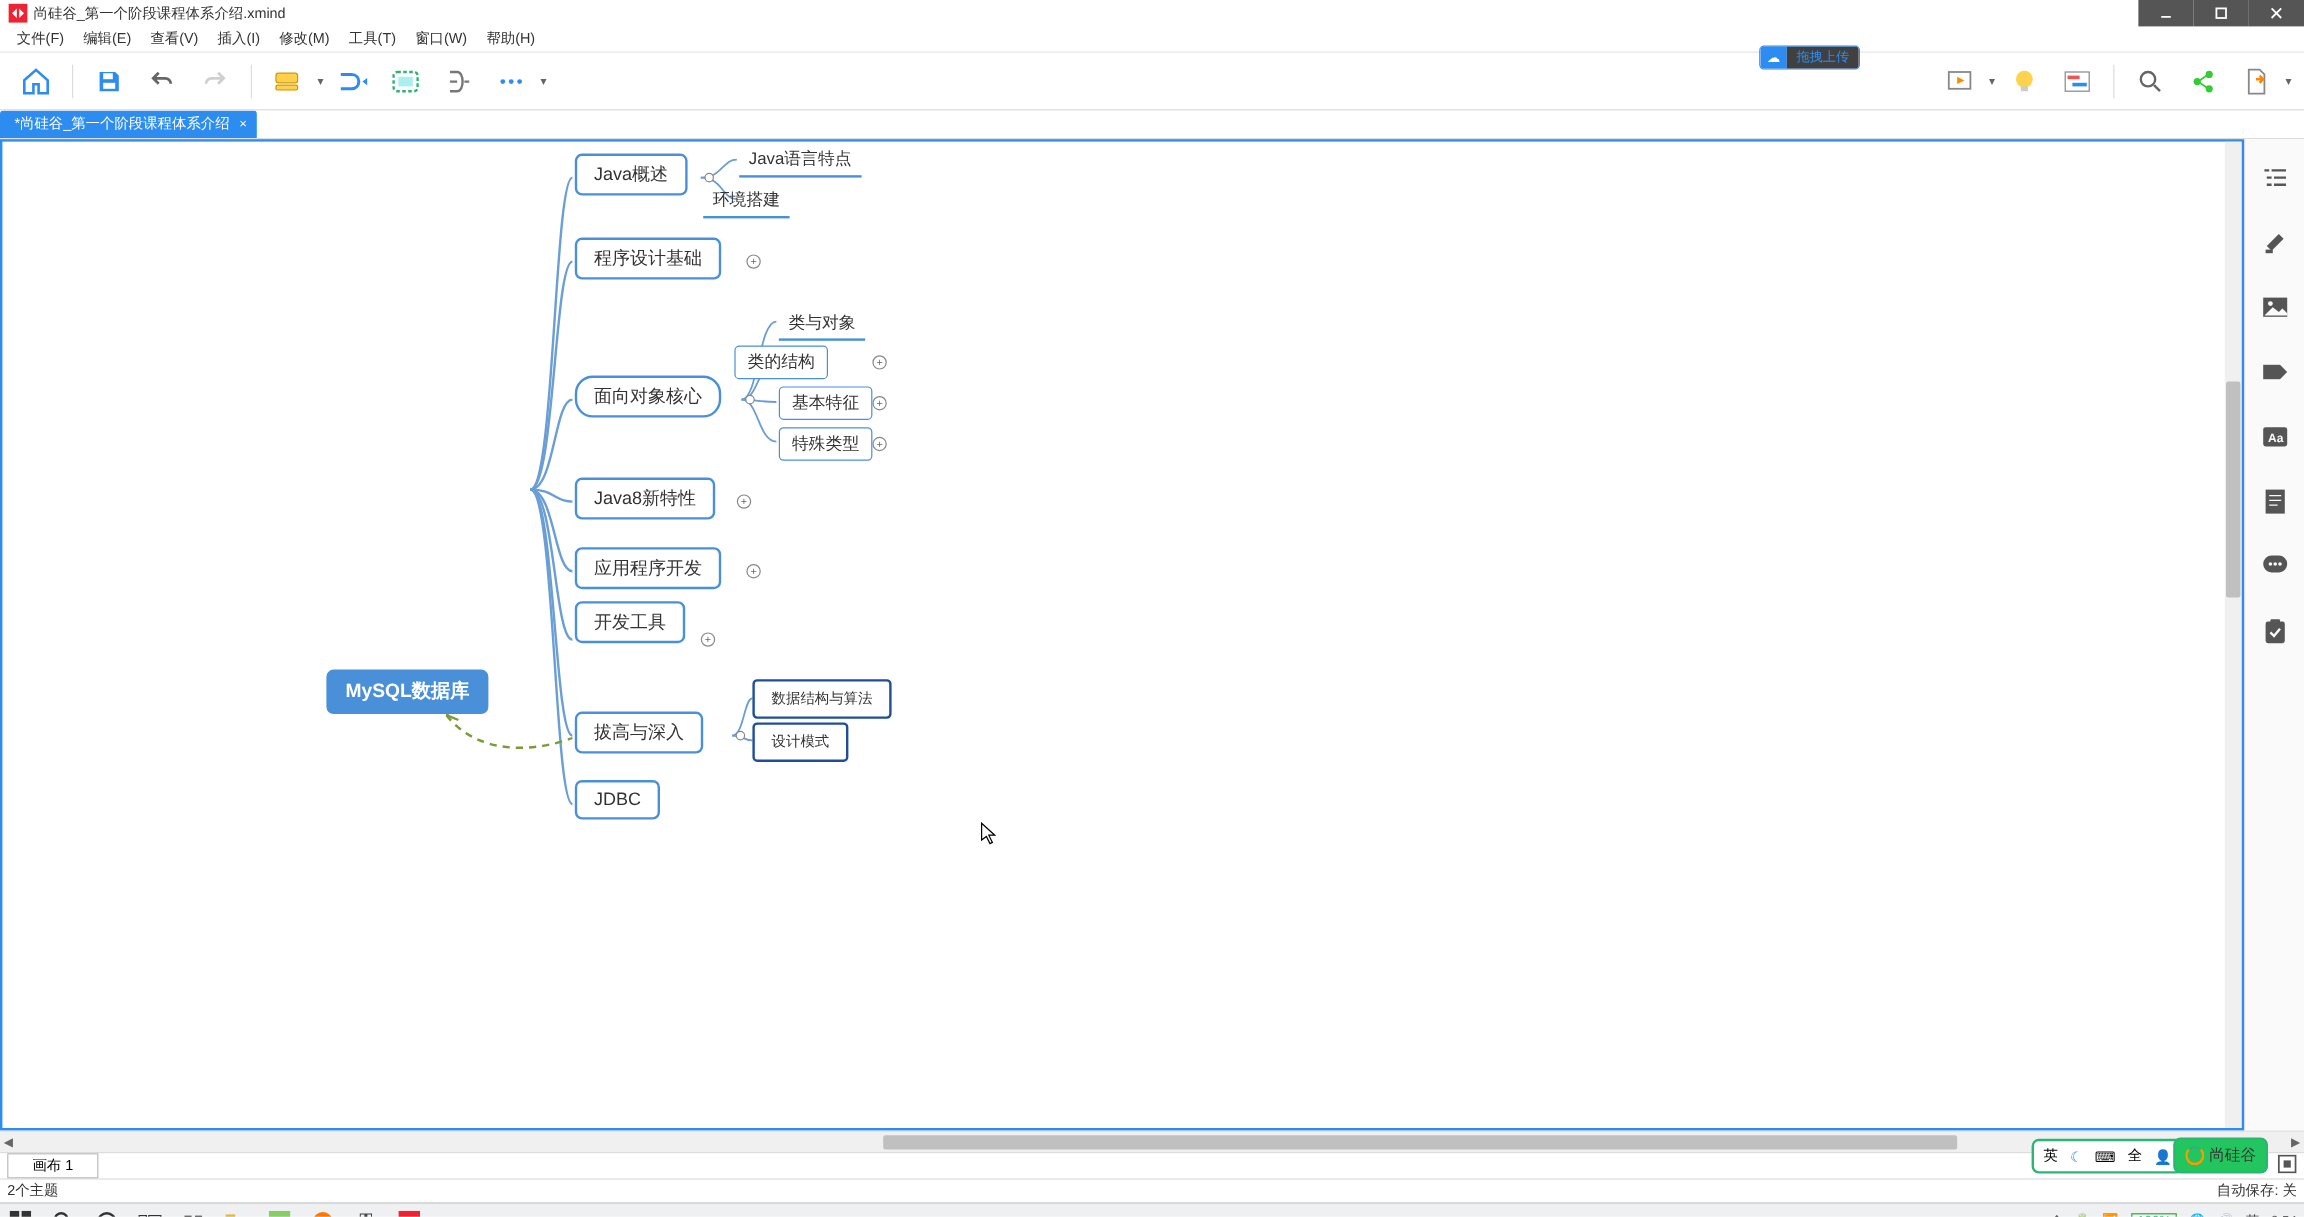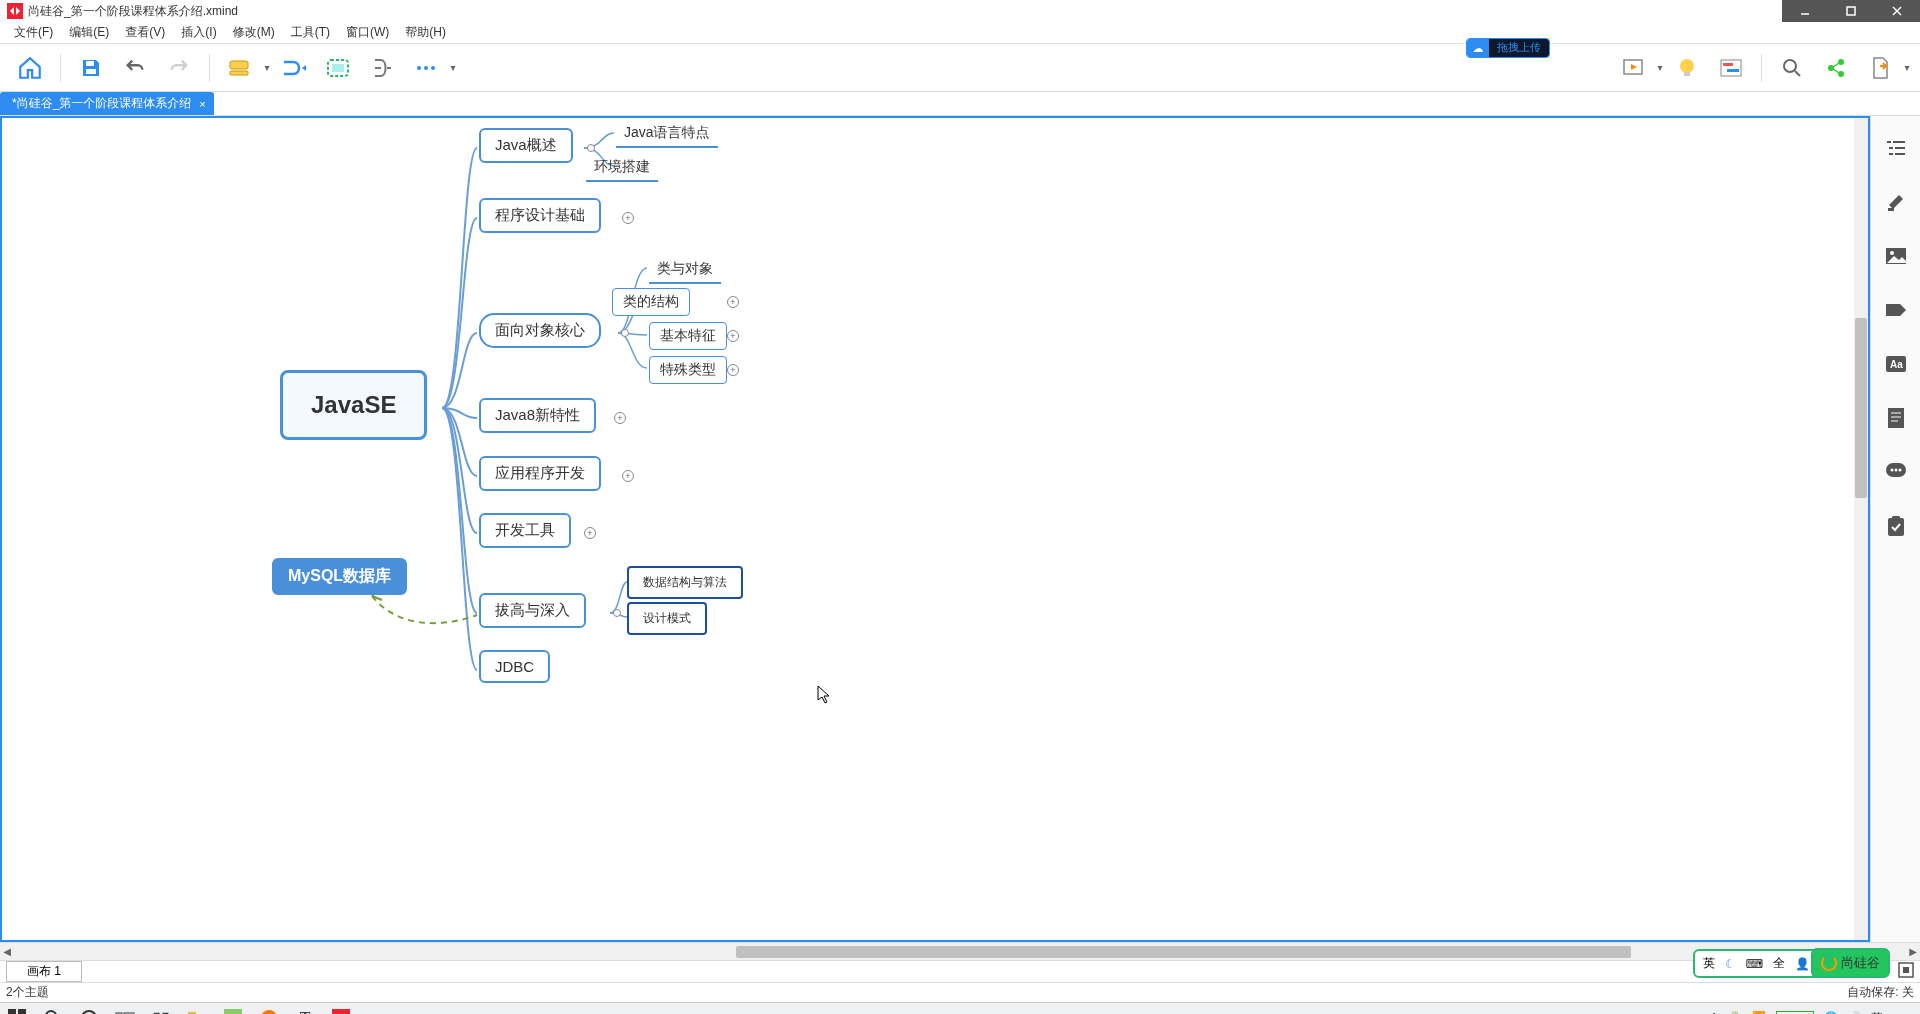--- a/index.html
+++ b/index.html
@@ -13,21 +13,21 @@
 .title-controls .btn { width:46px; height:22px; display:flex; align-items:center; justify-content:center; color:#fff; }
 .title-controls .min { background:#555; }
 .title-controls .max { background:#555; }
 .title-controls .close { background:#555; }
 
 
 .menubar { height:22px; background:#fff; display:flex; align-items:center; font-size:12px; color:#333; padding-left:6px; border-bottom:1px solid #e0e0e0; }
 .menubar span { padding:2px 8px; cursor:pointer; }
 .upload-badge { position:absolute; right:370px; top:38px; display:flex; align-items:center; border:1px solid #2d8cf0; border-radius:4px; overflow:hidden; height:20px; z-index:10; }
 .upload-badge .u-icon { background:#2d8cf0; color:#fff; width:22px; height:20px; display:flex; align-items:center; justify-content:center; font-size:11px; }
-.upload-badge .u-text { background:#0f172a; color:#2d8cf0; padding:0 8px; font-size:11px; line-height:20px;font-family:Liberation Mono, monospace; }
+.upload-badge .u-text { background:#404040; color:#2d8cf0; padding:0 8px; font-size:11px; line-height:20px; }
 
 
 .toolbar { height:48px; background:#fff; display:flex; align-items:center; padding:0 8px; border-bottom:1px solid #dcdcdc; position:relative; }
 .tool-btn { width:36px; height:36px; display:flex; align-items:center; justify-content:center; margin:0 4px; cursor:pointer; border-radius:3px; }
 .tool-sep { width:1px; height:28px; background:#dcdcdc; margin:0 8px; }
 .tool-drop { width:10px; display:flex; align-items:center; justify-content:center; color:#666; font-size:10px; }
 .toolbar-right { margin-left:auto; display:flex; align-items:center; }
 
 
 .tabbar { height:24px; background:#fff; display:flex; align-items:flex-end; border-bottom:1px solid #dcdcdc; }
@@ -267,23 +267,20 @@
         <path d="M616 215 C630 215 630 217 645 217" stroke="#6a9ed4" stroke-width="1.5" fill="none"></path>
         <path d="M616 215 C630 215 630 250 645 250" stroke="#6a9ed4" stroke-width="1.5" fill="none"></path>
 
         <path d="M608 495 C618 495 618 464 625 464" stroke="#6a9ed4" stroke-width="1.5" fill="none"></path>
         <path d="M608 495 C618 495 618 499 625 499" stroke="#6a9ed4" stroke-width="1.5" fill="none"></path>
 
         <path d="M370 478 C395 510 440 510 475 497" stroke="#7a9b3b" stroke-width="2" fill="none" stroke-dasharray="6 5"></path>
         <path d="M370 478 L378 470 M370 478 L380 482" stroke="#7a9b3b" stroke-width="2" fill="none"></path>
       </svg>
 
-      <div class="node root" style="left:278px; top:252px;">
-          <span>JavaSE</span>
-        </div>
 
       <div class="node alt" style="left:270px; top:440px;">
           <span>MySQL数据库</span>
         </div>
 
       <div class="node" style="left:477px; top:10px;">
           <span>Java概述</span>
         </div>
       <div class="minus-dot" style="left:585px; top:26px;"></div>
 
@@ -300,21 +297,21 @@
       <div class="node" style="left:477px; top:280px;">
           <span>Java8新特性</span>
         </div>
       <div class="plus" style="left:612px; top:294px;">+</div>
 
       <div class="node" style="left:477px; top:338px;">
           <span>应用程序开发</span>
         </div>
       <div class="plus" style="left:620px; top:352px;">+</div>
 
-      <div class="node" style="left:477px; top:395px;text-align:right;">
+      <div class="node" style="left:477px; top:383px;text-align:right;">
           <span>开发工具</span>
         </div>
       <div class="plus" style="left:582px; top:409px;">+</div>
 
       <div class="node" style="left:477px; top:475px;">
           <span>拔高与深入</span>
         </div>
       <div class="minus-dot" style="left:611px; top:491px;"></div>
 
       <div class="node" style="left:477px; top:532px;">

